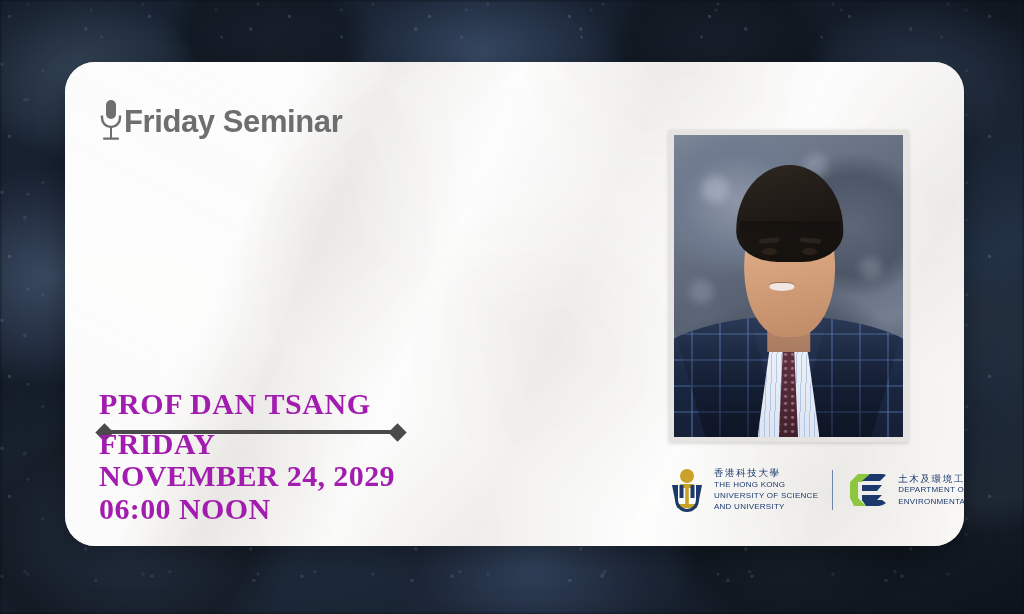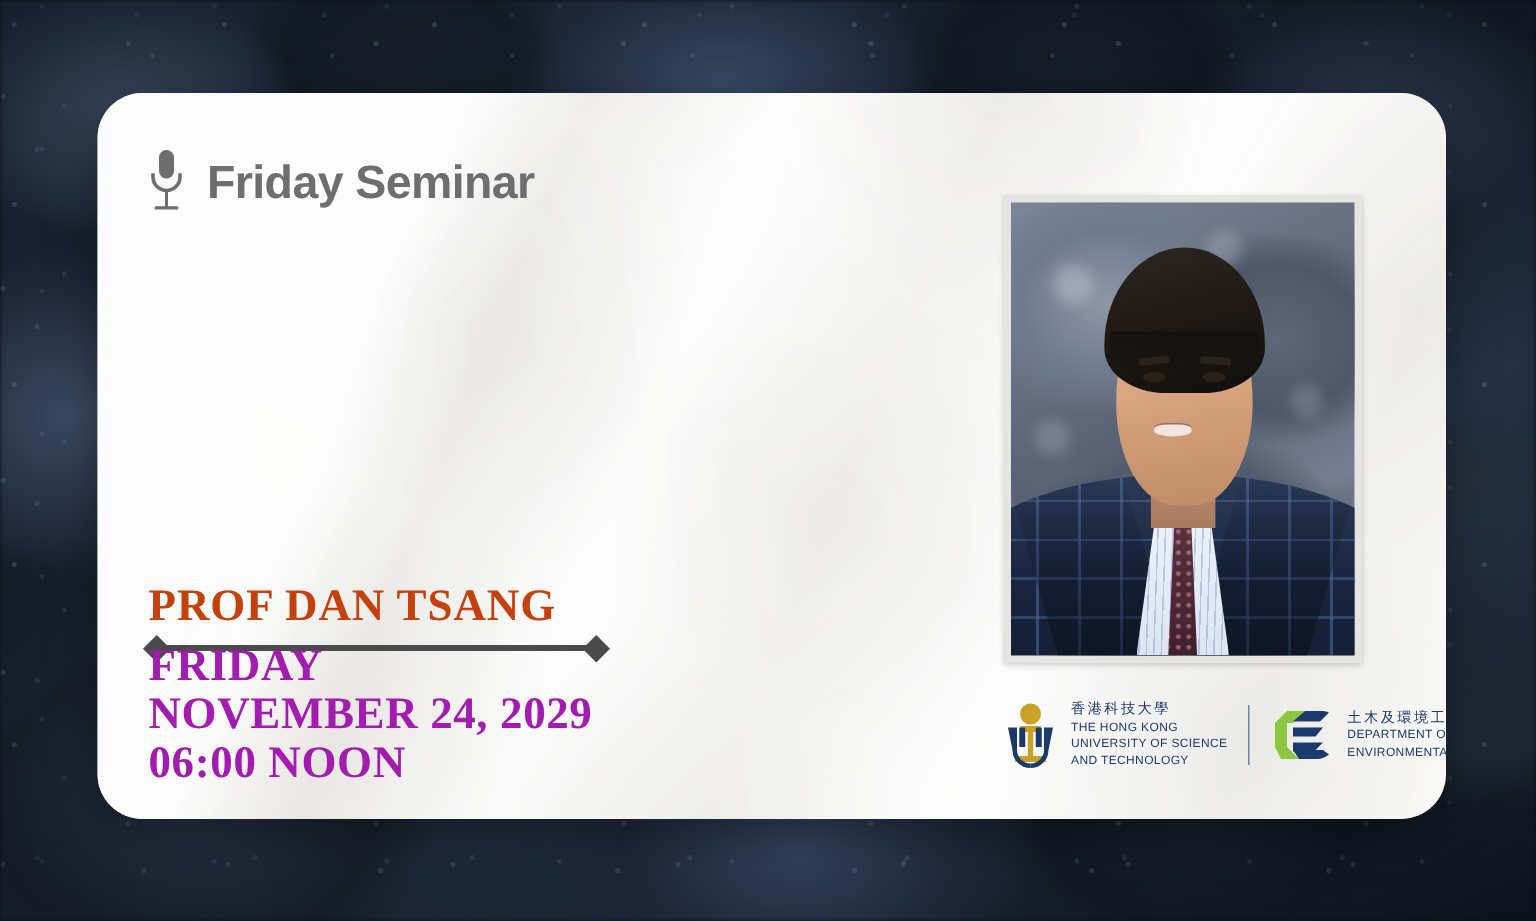--- a/index.html
+++ b/index.html
@@ -73,21 +73,21 @@
       radial-gradient(ellipse 280px 200px at 62% 28%, rgba(255,255,255,.75), transparent 70%),
       radial-gradient(ellipse 230px 180px at 20% 82%, rgba(226,224,220,.45), transparent 72%);
     mix-blend-mode:normal;
     opacity:.9;
     pointer-events:none;
   }
 
   
   .header {
     position:absolute; left:33px; top:36px;
-    display:flex; align-items:center; gap:14px;
+    display:flex; align-items:center; 
   }
   .mic-icon { width:26px; height:48px; display:block; flex:none; }
   .header-title {
     font-size:31px; font-weight:bold;
     color:#6e6e6e; letter-spacing:-0.4px;
     white-space:nowrap;
   }
 
   
   .title-band {
@@ -101,21 +101,21 @@
     color:#d9d7d4;
     letter-spacing:-0.6px;
     white-space:nowrap;
   }
 
   
   .speaker {
     position:absolute; left:34px; top:325px;
     font-family:"Liberation Serif", serif;
     font-size:30px; font-weight:bold;
-    color:#c2410c;
+    color:#a21caf;
     letter-spacing:0.6px;
     white-space:nowrap;
   }
 
   
   .divider {
     position:absolute; left:33px; top:362px;
     width:306px; height:16px;
     display:flex; align-items:center;
   }
@@ -332,21 +332,21 @@
           <path d="M9 36 h18 l1.5 4 h-21 z" fill="#c9a227"></path>
           <path d="M3 17 h6 v15 a9 9 0 0 0 9 9 v3 a12 12 0 0 1 -12 -12 z" fill="#1b3a6b"></path>
           <path d="M33 17 h-6 v15 a9 9 0 0 1 -9 9 v3 a12 12 0 0 0 12 -12 z" fill="#1b3a6b"></path>
           <rect x="10.5" y="17" width="4" height="13" fill="#1b3a6b"></rect>
           <rect x="21.5" y="17" width="4" height="13" fill="#1b3a6b"></rect>
         </svg>
         <div class="logo-text">
           <div class="logo-cn">香港科技大學</div>
           <div class="logo-en">THE HONG KONG</div>
           <div class="logo-en">UNIVERSITY OF SCIENCE</div>
-          <div class="logo-en">AND TECHNOLOGY</div>
+          <div class="logo-en">AND UNIVERSITY</div>
         </div>
       </div>
 
       <div class="logo-sep"></div>
 
       <div class="logo">
         <svg class="cee-mark" viewBox="0 0 42 40">
           <path d="M3 12 L11 4 h12 l-8 8 z" fill="#8dc63f"></path>
           <path d="M3 12 h8 v16 h-8 z" fill="#8dc63f"></path>
           <path d="M3 28 h8 l8 8 h-12 z" fill="#8dc63f"></path>

